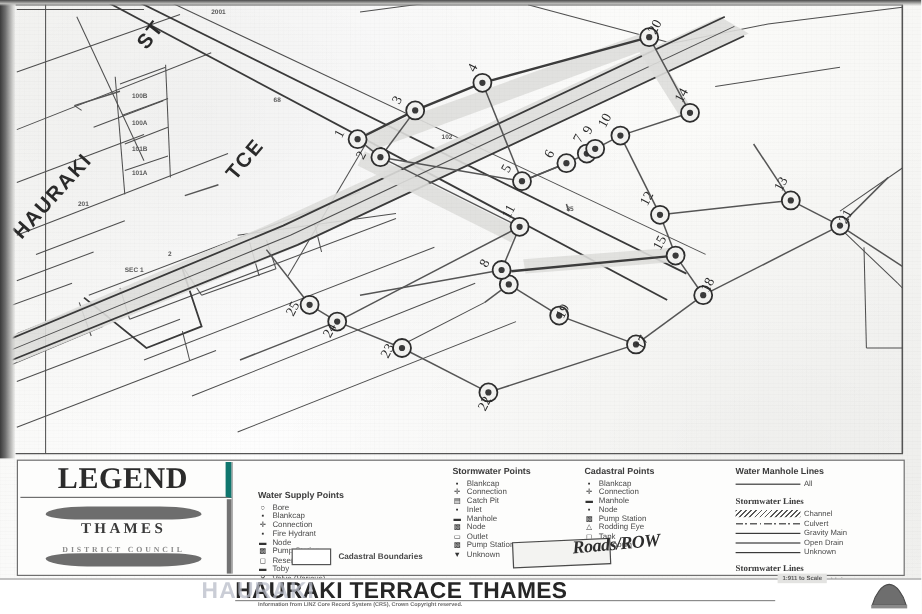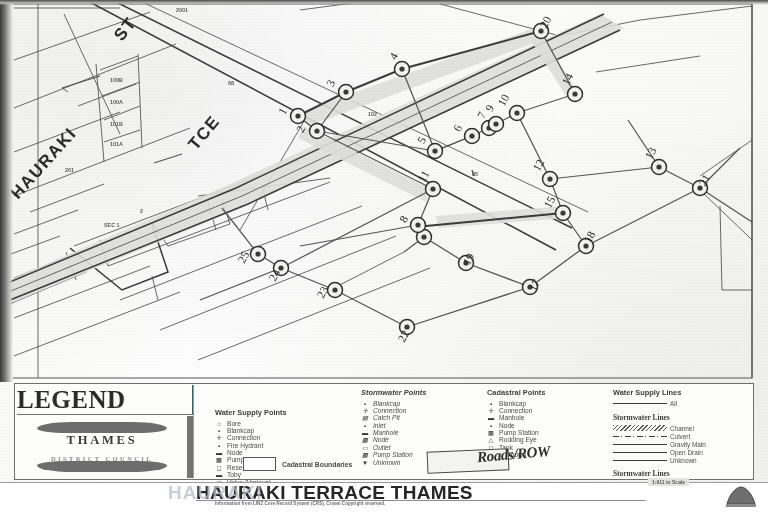--- a/index.html
+++ b/index.html
@@ -50,30 +50,30 @@
 
   
   #legend-panel {
     position: absolute; left: 14px; top: 383px;
     width: 740px; height: 97px;
     background: #fdfdfc;
     border: 1px solid #6f6f6f;
   }
   .legend-title-box {
     position: absolute; left: 2px; top: 1px; width: 176px; height: 30px;
-    border-bottom: 1px solid #6f6f6f; border-right: 1px solid #0f766e;
-    display: flex; align-items: center; justify-content: flex-start;
+    border-bottom: 1px solid #6f6f6f; border-right: 5px solid #0f766e;
+    display: flex; align-items: center; justify-content: center;
   }
   .legend-title {
     font-size: 25px; font-weight: bold; letter-spacing: 0.5px;
     color: #2b2b2b; font-family: "Liberation Serif", serif;
   }
   .logo-box {
     position: absolute; left: 2px; top: 32px; width: 176px; height: 62px;
-    border-right: 6px solid #737373;
+    border-right: 4px solid #737373;
     display: flex; align-items: center; justify-content: center;
   }
   .logo { position: relative; width: 150px; height: 54px; }
   .logo-band {
     position: absolute; left: 10px; width: 130px; height: 11px;
     background: #6d6d6d;
     border-radius: 40% 40% 35% 35% / 90% 90% 60% 60%;
   }
   .logo-band.top { top: 2px; }
   .logo-band.bottom { top: 41px; border-radius: 35% 35% 40% 40% / 60% 60% 90% 90%; }
@@ -526,21 +526,21 @@
         </div>
         <div class="leg-row">
           <span class="sym">✕</span>
           <span class="lbl">Valve (Various)</span>
         </div>
         <div class="leg-row">
           <span class="sym">◆</span>
           <span class="lbl">Water Meter</span>
         </div>
       </div>
-    <div class="legend-col" id="col-1" style="left:346px;font-style:italic;">
+    <div class="legend-col" id="col-1" style="left:362px;">
         <div class="col-head">Stormwater Points</div>
         <div class="leg-row">
           <span class="sym">▪</span>
           <span class="lbl">Blankcap</span>
         </div>
         <div class="leg-row">
           <span class="sym">✛</span>
           <span class="lbl">Connection</span>
         </div>
         <div class="leg-row">
@@ -602,21 +602,21 @@
           <span class="sym">◻</span>
           <span class="lbl">Tank</span>
         </div>
         <div class="leg-row">
           <span class="sym">▼</span>
           <span class="lbl">Unknown</span>
         </div>
       </div>
 
     <div class="legend-col" id="col-lines" style="left:598px;">
-        <div class="col-head">Water Supply Lines</div>
+        <div class="col-head">Water Manhole Lines</div>
         <div class="lrow">
           <span class="lsym">
             <span class="solid"></span>
           </span>
           <span class="llbl">All</span>
         </div>
         <div class="col-head spaced">Stormwater Lines</div>
         <div class="lrow">
           <span class="lsym">
             <span class="wavy"></span>

